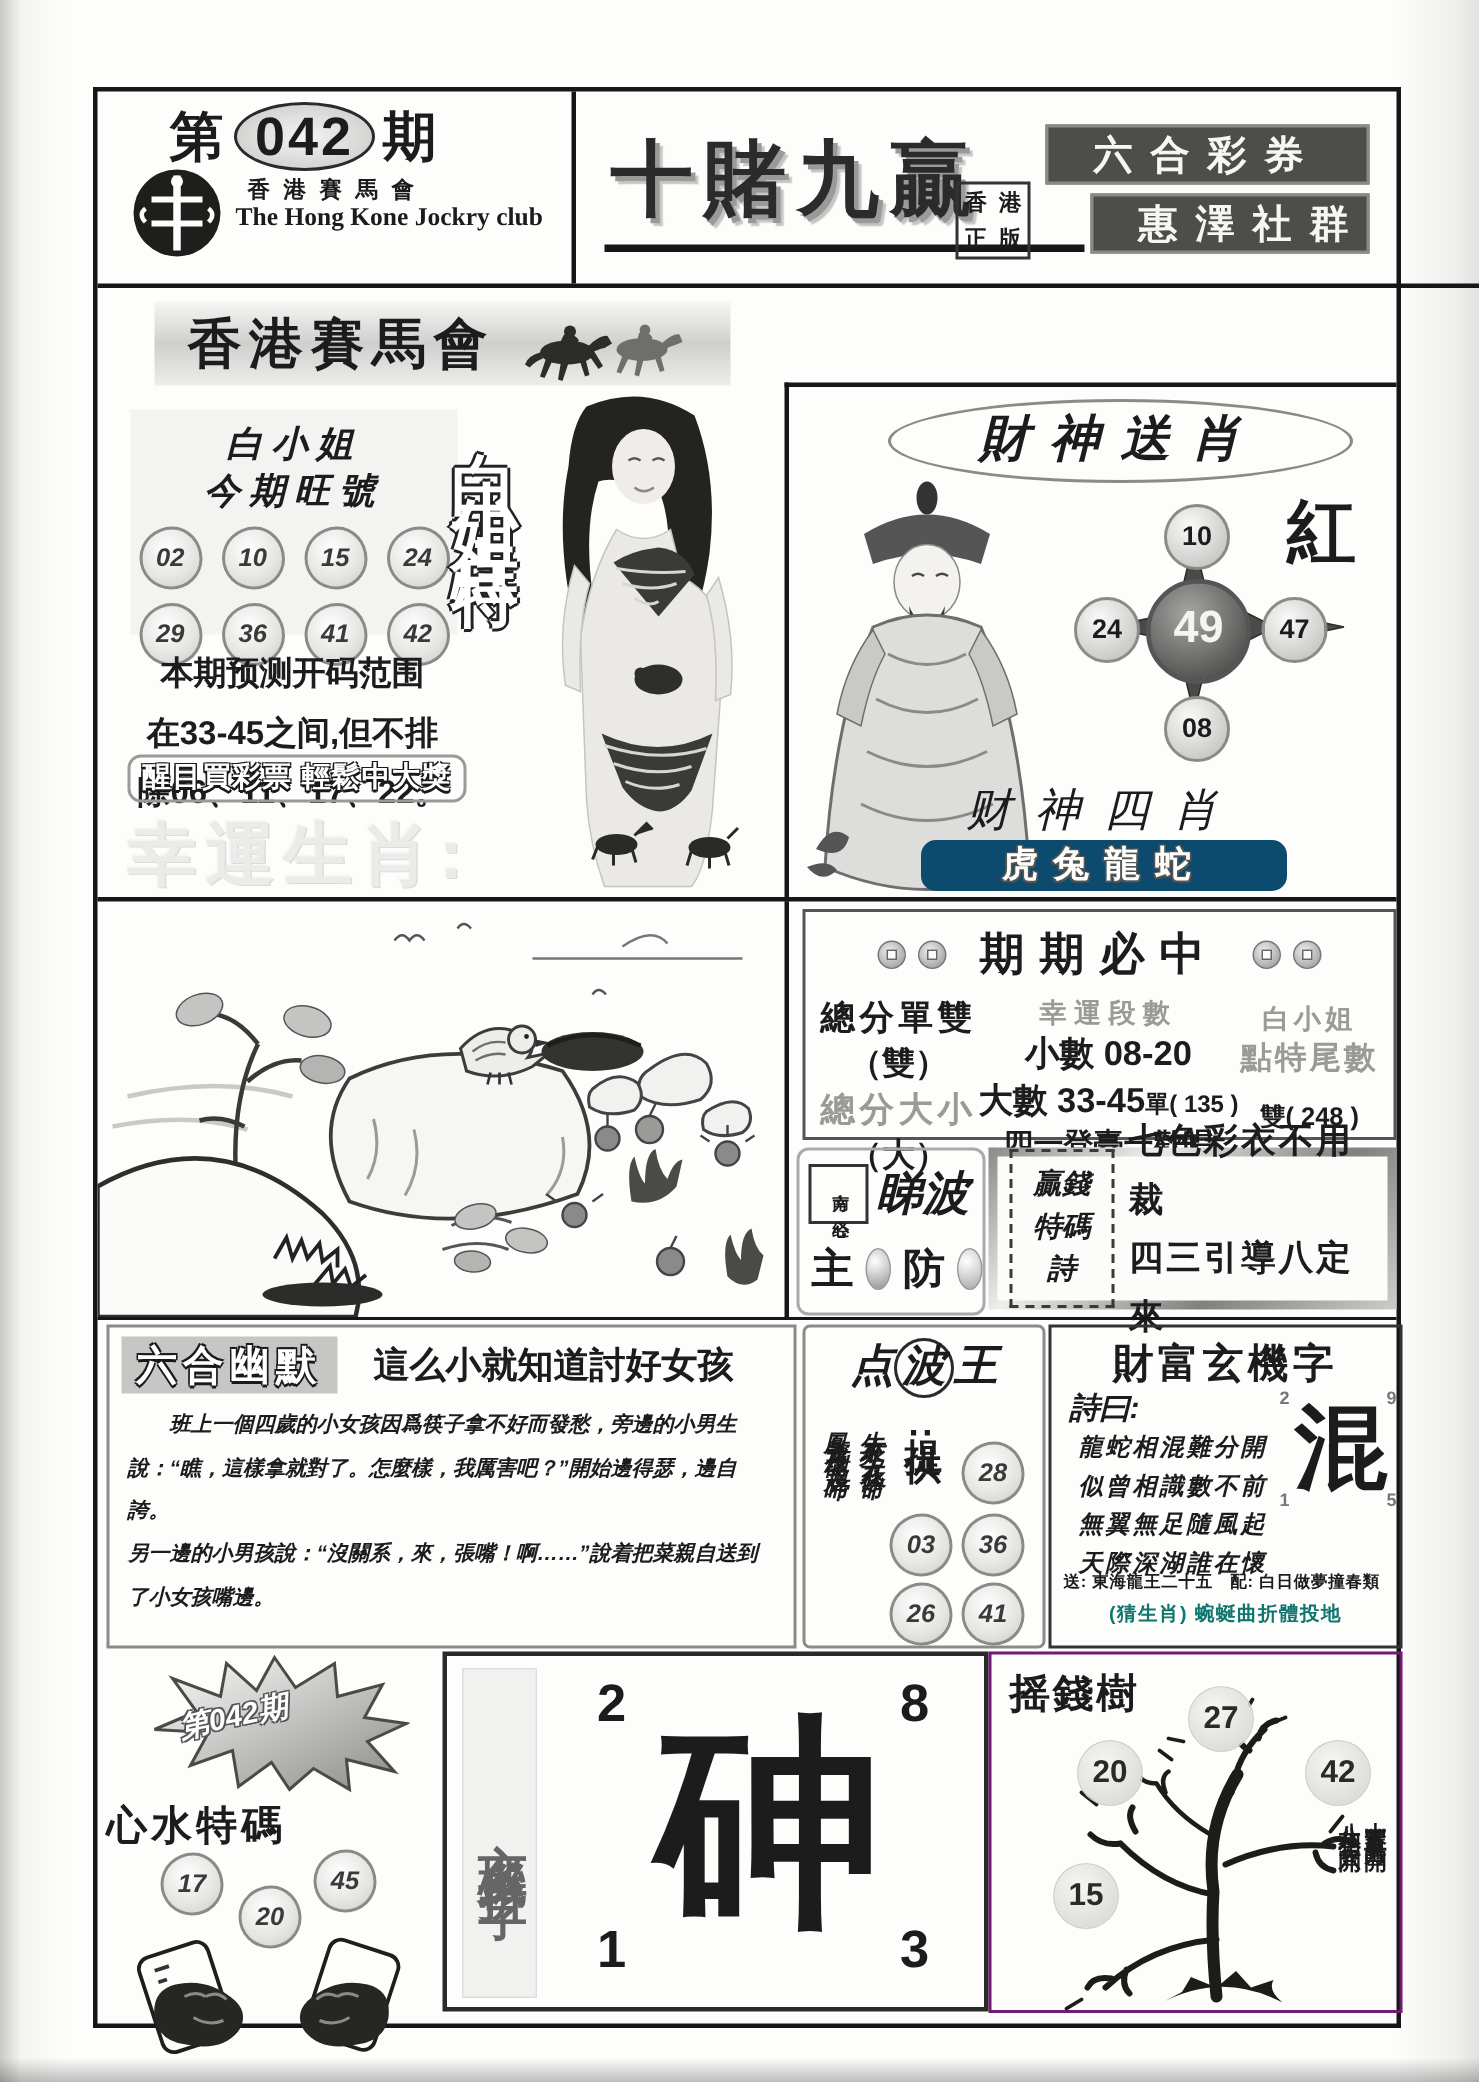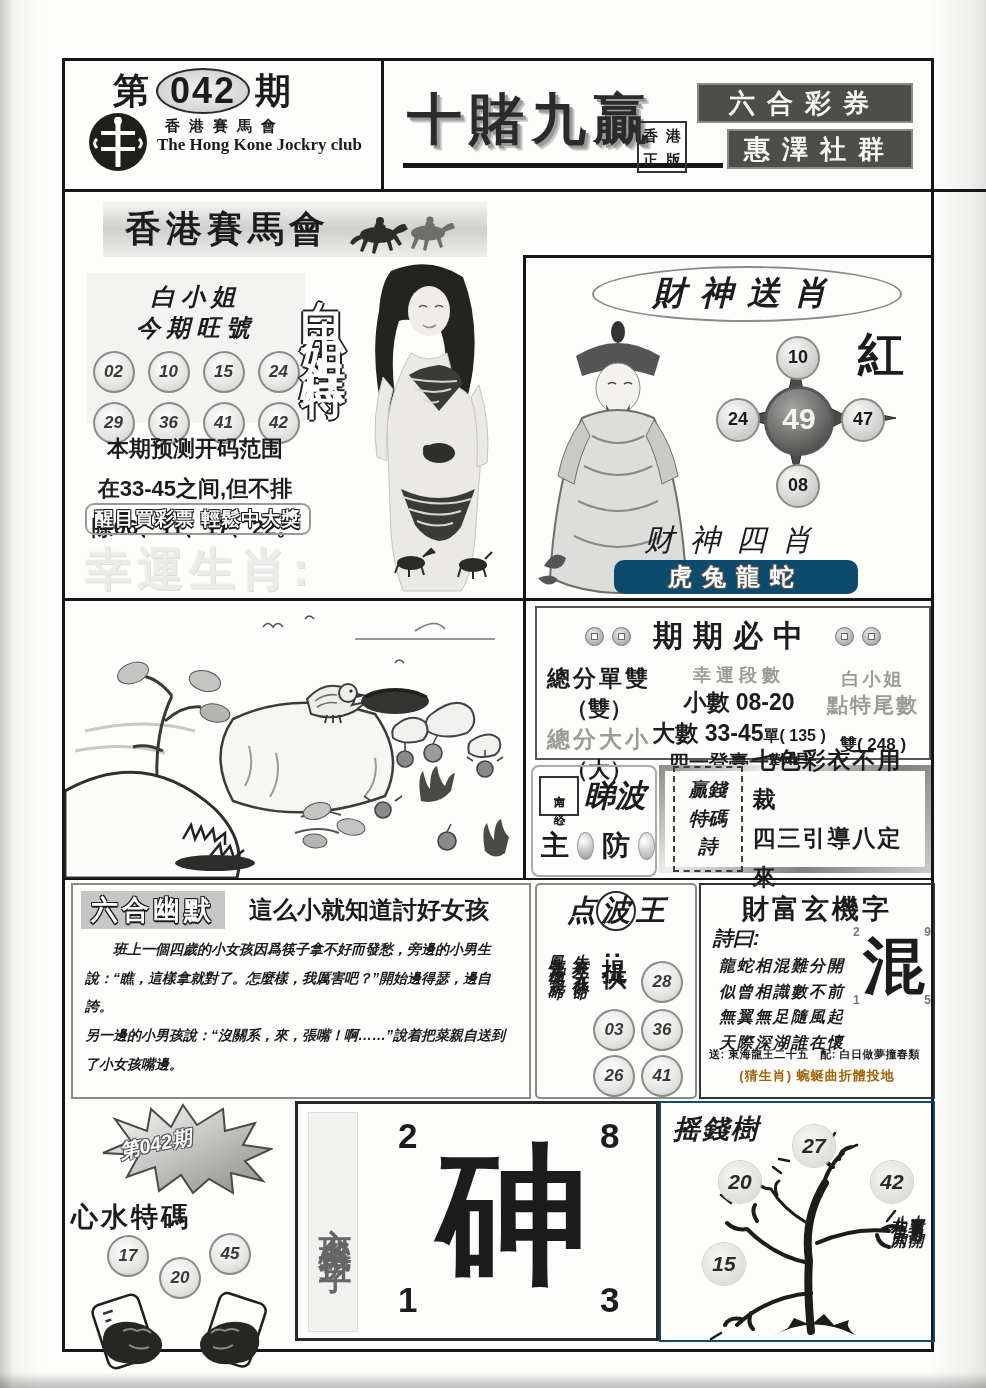--- a/index.html
+++ b/index.html
@@ -71,29 +71,29 @@
   .db-circle{display:inline-block;border:2px solid #2a2a2a;border-radius:50%;width:36px;height:36px;line-height:34px;}
   .db-col{position:absolute;writing-mode:vertical-rl;font-size:16px;font-weight:bold;font-style:italic;letter-spacing:5px;}
   .db-tigong{position:absolute;writing-mode:vertical-rl;font-size:25px;font-weight:900;letter-spacing:6px;}
   
   .cf-box{border:2px solid #333;}
   .cf-title{text-align:center;font-size:27px;font-weight:900;letter-spacing:3px;margin-top:6px;}
   .cf-poem{font-size:16px;font-weight:bold;font-style:italic;line-height:1.6;letter-spacing:2px;}
   .cf-big{font-size:62px;font-weight:900;line-height:1;}
   .cf-corner{position:absolute;font-size:12px;color:#777;font-weight:bold;}
   .cf-small{font-size:11px;font-weight:bold;letter-spacing:0.5px;}
-  .cf-guess{font-size:13px;font-weight:900;letter-spacing:1px;color:#a16207;}
+  .cf-guess{font-size:13px;font-weight:900;letter-spacing:1px;color:#0f766e;}
   
   .xs-title{font-size:27px;font-weight:900;letter-spacing:3px;text-align:left;}
   .burst-label{font-size:20px;font-weight:900;font-style:italic;transform:rotate(-12deg);}
   .zz-box{border:3px solid #2a2a2a;}
   .zz-label{background:#f1f1ef;border:1px solid #ddd;writing-mode:vertical-rl;font-size:33px;font-weight:900;color:#666;letter-spacing:10px;text-align:center;}
   .zz-big{font-size:150px;font-weight:900;line-height:1;}
   .zz-num{position:absolute;font-size:35px;font-weight:900;}
-  .tr-box{border:2px solid #0c4a6e;font-style:italic;}
+  .tr-box{border:2px solid #701a75;}
   .tr-title{font-size:27px;font-weight:900;letter-spacing:2px;}
   .tball{position:absolute;width:42px;height:42px;border-radius:50%;background:radial-gradient(circle at 40% 35%,#f6f6f4,#d4d4d2);display:flex;align-items:center;justify-content:center;font-size:21px;font-weight:900;color:#2a2a28;box-shadow:0 0 0 1px #cfcfcd;}
   .tr-vert{font-size:15px;font-weight:bold;letter-spacing:3px;line-height:1.15;}
 </style>
 </head>
 <body>
 
 <div class="stage">
  <div class="frame">
 
@@ -113,21 +113,21 @@
     <div class="abs bold" style="left:92px;top:74px;font-size:17px;font-family:'Liberation Serif',serif;">The Hong Kone Jockry club</div>
     <div class="abs masthead" style="left:342px;top:22px;">十賭九贏</div>
     <div class="hline" style="left:338px;top:102px;width:320px;height:5px;"></div>
     <div class="abs stamp" style="left:572px;top:60px;">
       <span>香</span>
           <span>港</span>
           <span>正</span>
           <span>版</span>
     </div>
     <div class="abs darkblock" style="left:632px;top:22px;width:212px;">六合彩券</div>
-    <div class="abs darkblock" style="left:662px;top:68px;width:182px;">惠澤社群</div>
+    <div class="abs darkblock" style="left:662px;top:68px;width:182px;text-align:right;">惠澤社群</div>
   </div>
 
   <div class="abs jc-banner" style="left:38px;top:140px;width:384px;height:56px;">
     <span class="t">香港賽馬會</span>
     <svg width="120" height="52" viewBox="0 0 120 52" style="margin-left:10px;">
       <g fill="#2c2c2a">
         <ellipse cx="38" cy="32" rx="18" ry="8"></ellipse>
         <path d="M52,28 q8,-8 13,-7 l3,5 -5,3 q-5,1 -8,3z"></path>
         <path d="M24,36 l-4,12 3,1 5,-11z M34,38 l-2,12 3,1 4,-12z M46,36 l4,12 3,-1 -3,-12z M52,33 l7,10 3,-2 -6,-10z"></path>
         <path d="M20,32 q-8,2 -10,8 l3,2 q5,-5 9,-6z"></path>

